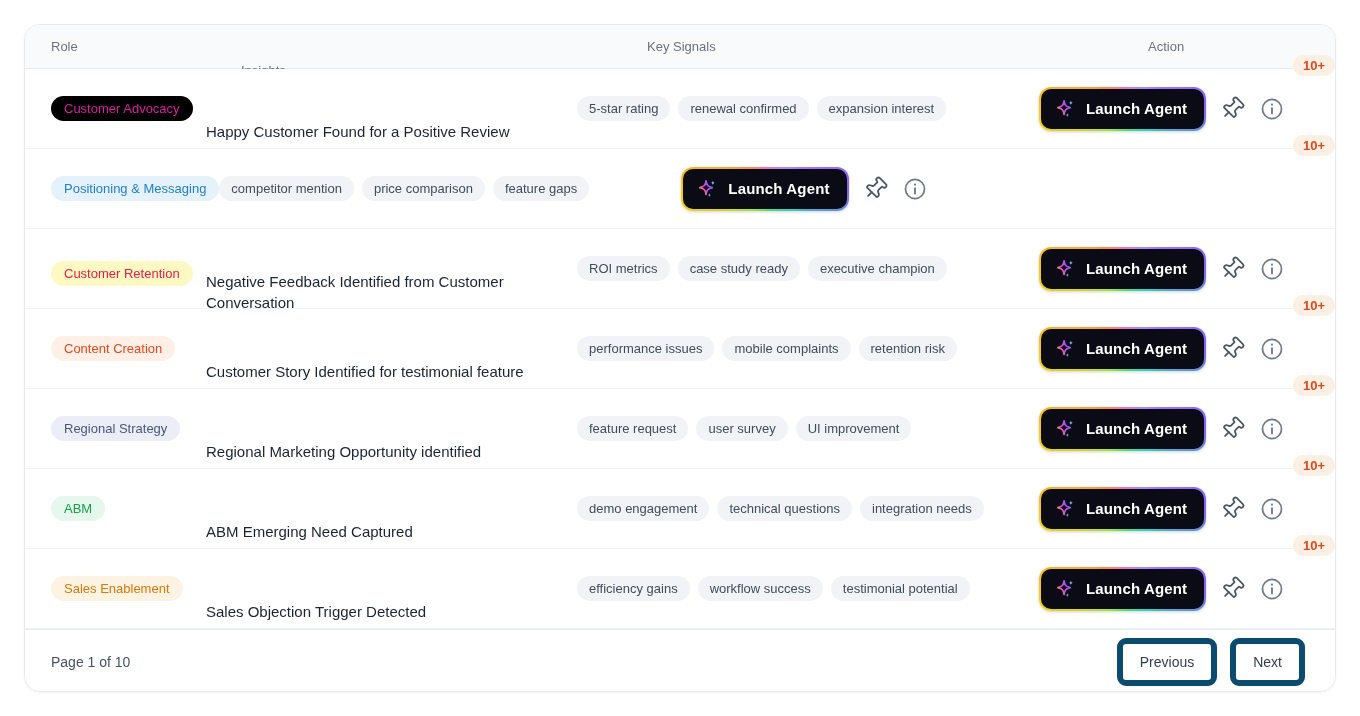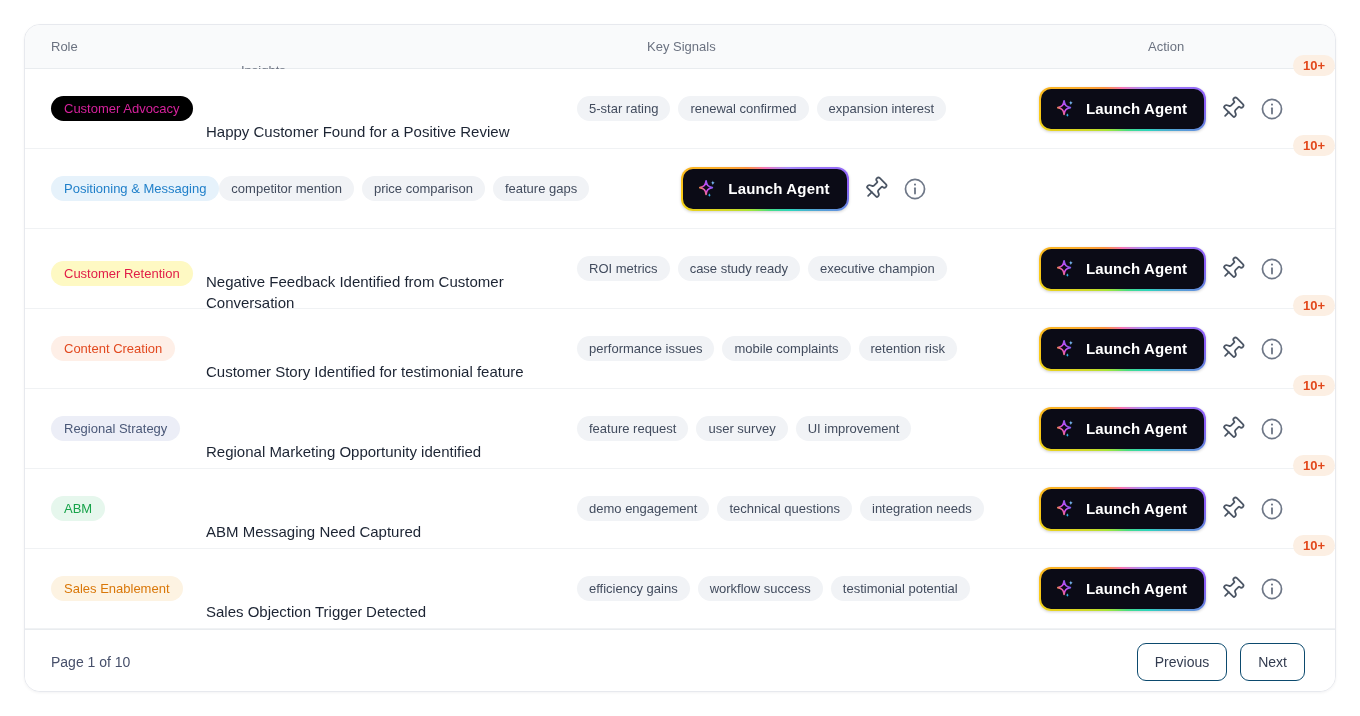--- a/index.html
+++ b/index.html
@@ -60,21 +60,21 @@
     line-height:1;
   }
   
   .tfoot {
     flex:0 0 64px; display:flex; align-items:center; justify-content:space-between;
     border-top:1px solid #e9ecef; padding:0 30px 0 26px; background:#fff;
   }
   .page-label { font-size:14px; color:#47506b; }
   .pager { display:flex; gap:13px; }
   .pager-btn {
-    background:#fff; border:1px solid #0c4a6e; border-radius:9px;
+    background:#fff; border:6px solid #0c4a6e; border-radius:9px;
     padding:10px 17px; font-size:14px; font-weight:500; color:#333c50;
     cursor:pointer; font-family:"Liberation Sans", sans-serif;
   }
 </style>
 </head>
 <body>
 
 <svg width="0" height="0" style="position:absolute" aria-hidden="true">
   <defs>
     <linearGradient id="sparkGrad" x1="0" y1="0.85" x2="1" y2="0.15">
@@ -340,21 +340,21 @@
       </button>
       <span class="count-badge" style="color: rgb(226, 73, 29); background: rgb(252, 239, 227);">10+</span>
     </div>
   </div>
 
   <div class="trow">
     <div class="col-role">
       <span class="role-badge" style="color: rgb(23, 163, 74); background: rgb(230, 247, 237);">ABM</span>
     </div>
     <div class="col-insight">
-      <div class="insight">ABM Messaging Need Captured</div>
+      <div class="insight">ABM Emerging Need Captured</div>
     </div>
     <div class="col-signals">
       <div class="signals">
             <span class="tag">demo engagement</span>
             <span class="tag">technical questions</span>
             <span class="tag">integration needs</span>
           </div>
     </div>
     <div class="col-action">
       <button class="launch-wrap">

